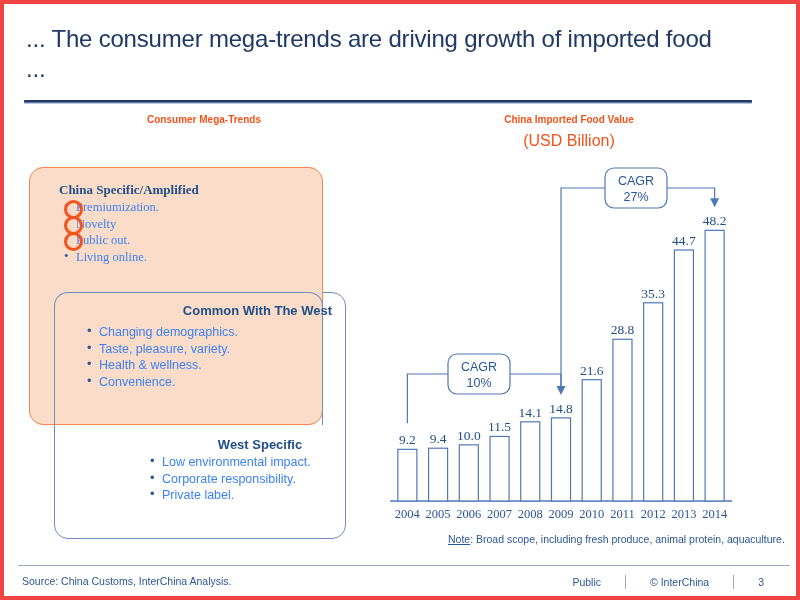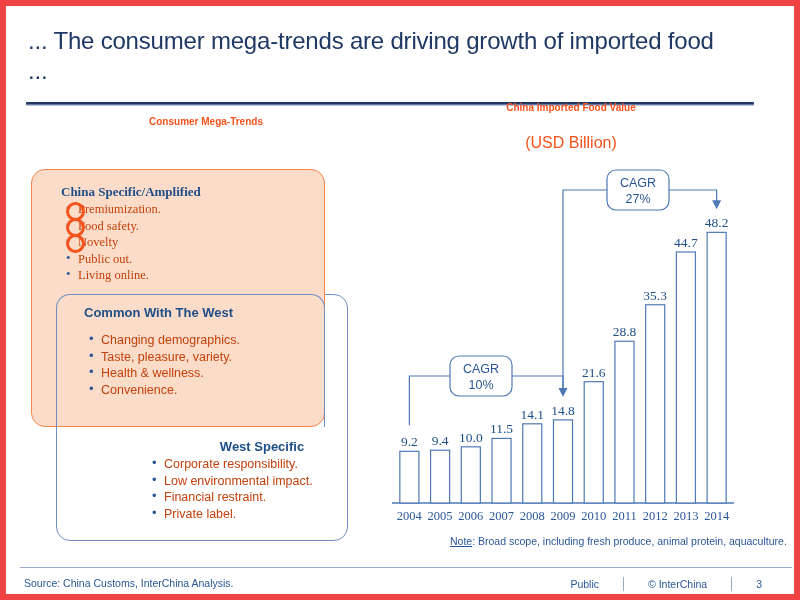--- a/index.html
+++ b/index.html
@@ -7,21 +7,21 @@
     width:800px;height:600px;
     background:#ffffff;
     font-family:"Liberation Sans", sans-serif;
     overflow:hidden;
     position:relative;
   }
   #slide{
     position:absolute;inset:0;
     width:800px;height:600px;
     background:#ffffff;
-    border:6px solid #ef4444;
+    border:4px solid #ef4444;
     box-sizing:border-box;
     overflow:hidden;
   }
 
   
   #title{
     position:absolute;left:22px;top:20px;width:700px;
     font-size:24px;line-height:30px;
     color:#1F3864;
     letter-spacing:-0.2px;
@@ -34,21 +34,21 @@
 
   
   .section-head{
     position:absolute;
     color:#F4531C;
     font-weight:bold;
     font-size:10px;
     text-align:center;
   }
   #left-head{left:60px;top:110px;width:280px;}
-  #right-head{left:400px;top:96px;width:330px;}
+  #right-head{left:400px;top:110px;width:330px;}
   #right-sub{
     position:absolute;left:400px;top:128px;width:330px;
     text-align:center;color:#F4531C;font-size:16px;
   }
 
   #box-west{
     position:absolute;left:50px;top:288px;width:292px;height:247px;
     border:1px solid #6F8FC4;border-radius:14px;background:transparent;
     box-sizing:border-box;
   }
@@ -63,31 +63,31 @@
     border:1px solid #6F8FC4;border-top-left-radius:14px;border-top-right-radius:14px;
     border-bottom:none;box-sizing:border-box;background:transparent;
   }
 
   .blk{position:absolute;color:#1F3F77;}
   .blk h4{
     margin:0 0 1px 0;font-size:13px;font-weight:bold;color:#1F4E88;
   }
   .blk ul{margin:0;padding:0;list-style:none;}
   .blk li{
-    font-size:12.5px;line-height:16.5px;color:#c2410c;
+    font-size:12.5px;line-height:16.5px;color:#3b82f6;
     padding-left:17px;position:relative;
   }
   .blk li:before{
     content:"\2022";position:absolute;left:5px;top:-1px;color:#2B5797;font-size:13px;
   }
 
   #china-txt{left:55px;top:178px;width:255px;font-family:Liberation Serif, serif;}
   #china-txt h4{margin-left:0px;}
   #common-txt{left:78px;top:299px;width:250px;}
-  #common-txt h4{text-align:left;margin-bottom:12px;}
+  #common-txt h4{text-align:right;margin-bottom:6px;}
   #west-txt{left:141px;top:433px;width:230px;}
   #west-txt h4{text-align:center;margin-bottom:2px;}
 
   
   .ring{
     position:absolute;width:19px;height:19px;border:3px solid #F4531C;
     border-radius:50%;box-sizing:border-box;
   }
   #ring1{left:60px;top:196px;}
   #ring2{left:60px;top:212px;}
@@ -130,21 +130,20 @@
   <div id="right-sub">(USD Billion)</div>
 
   <div id="box-west"></div>
   <div id="box-china"></div>
   <div id="box-common"></div>
 
   <div class="blk" id="china-txt">
     <h4>China Specific/Amplified</h4>
     <ul>
       <li>Premiumization.</li>
-      <li>Food safety.</li>
       <li>Novelty</li>
       <li>Public out.</li>
       <li>Living online.</li>
     </ul>
   </div>
 
   <div class="ring" id="ring1"></div>
   <div class="ring" id="ring2"></div>
   <div class="ring" id="ring3"></div>
 
@@ -154,23 +153,22 @@
       <li>Changing demographics.</li>
       <li>Taste, pleasure, variety.</li>
       <li>Health &amp; wellness.</li>
       <li>Convenience.</li>
     </ul>
   </div>
 
   <div class="blk" id="west-txt">
     <h4>West Specific</h4>
     <ul>
+      <li>Low environmental impact.</li>
       <li>Corporate responsibility.</li>
-      <li>Low environmental impact.</li>
-      <li>Financial restraint.</li>
       <li>Private label.</li>
     </ul>
   </div>
 
   <div id="chart">
     <svg id="chart-svg" width="370" height="400" viewBox="0 0 370 400">
         <line x1="6" y1="347" x2="348" y2="347" stroke="#4E79B5" stroke-width="1.4"></line>
         <rect x="13.838181818181818" y="295.33846153846156" width="19.05090909090909" height="51.66153846153844" fill="#ffffff" stroke="#4E79B5" stroke-width="1.2"></rect>
         <text x="23.363636363636363" y="290.33846153846156" text-anchor="middle" font-family="&quot;Liberation Serif&quot;, serif" font-size="13.5" fill="#1F4E88">9.2</text>
         <text x="23.363636363636363" y="364" text-anchor="middle" font-family="&quot;Liberation Serif&quot;, serif" font-size="12.5" fill="#2B5797">2004</text>

